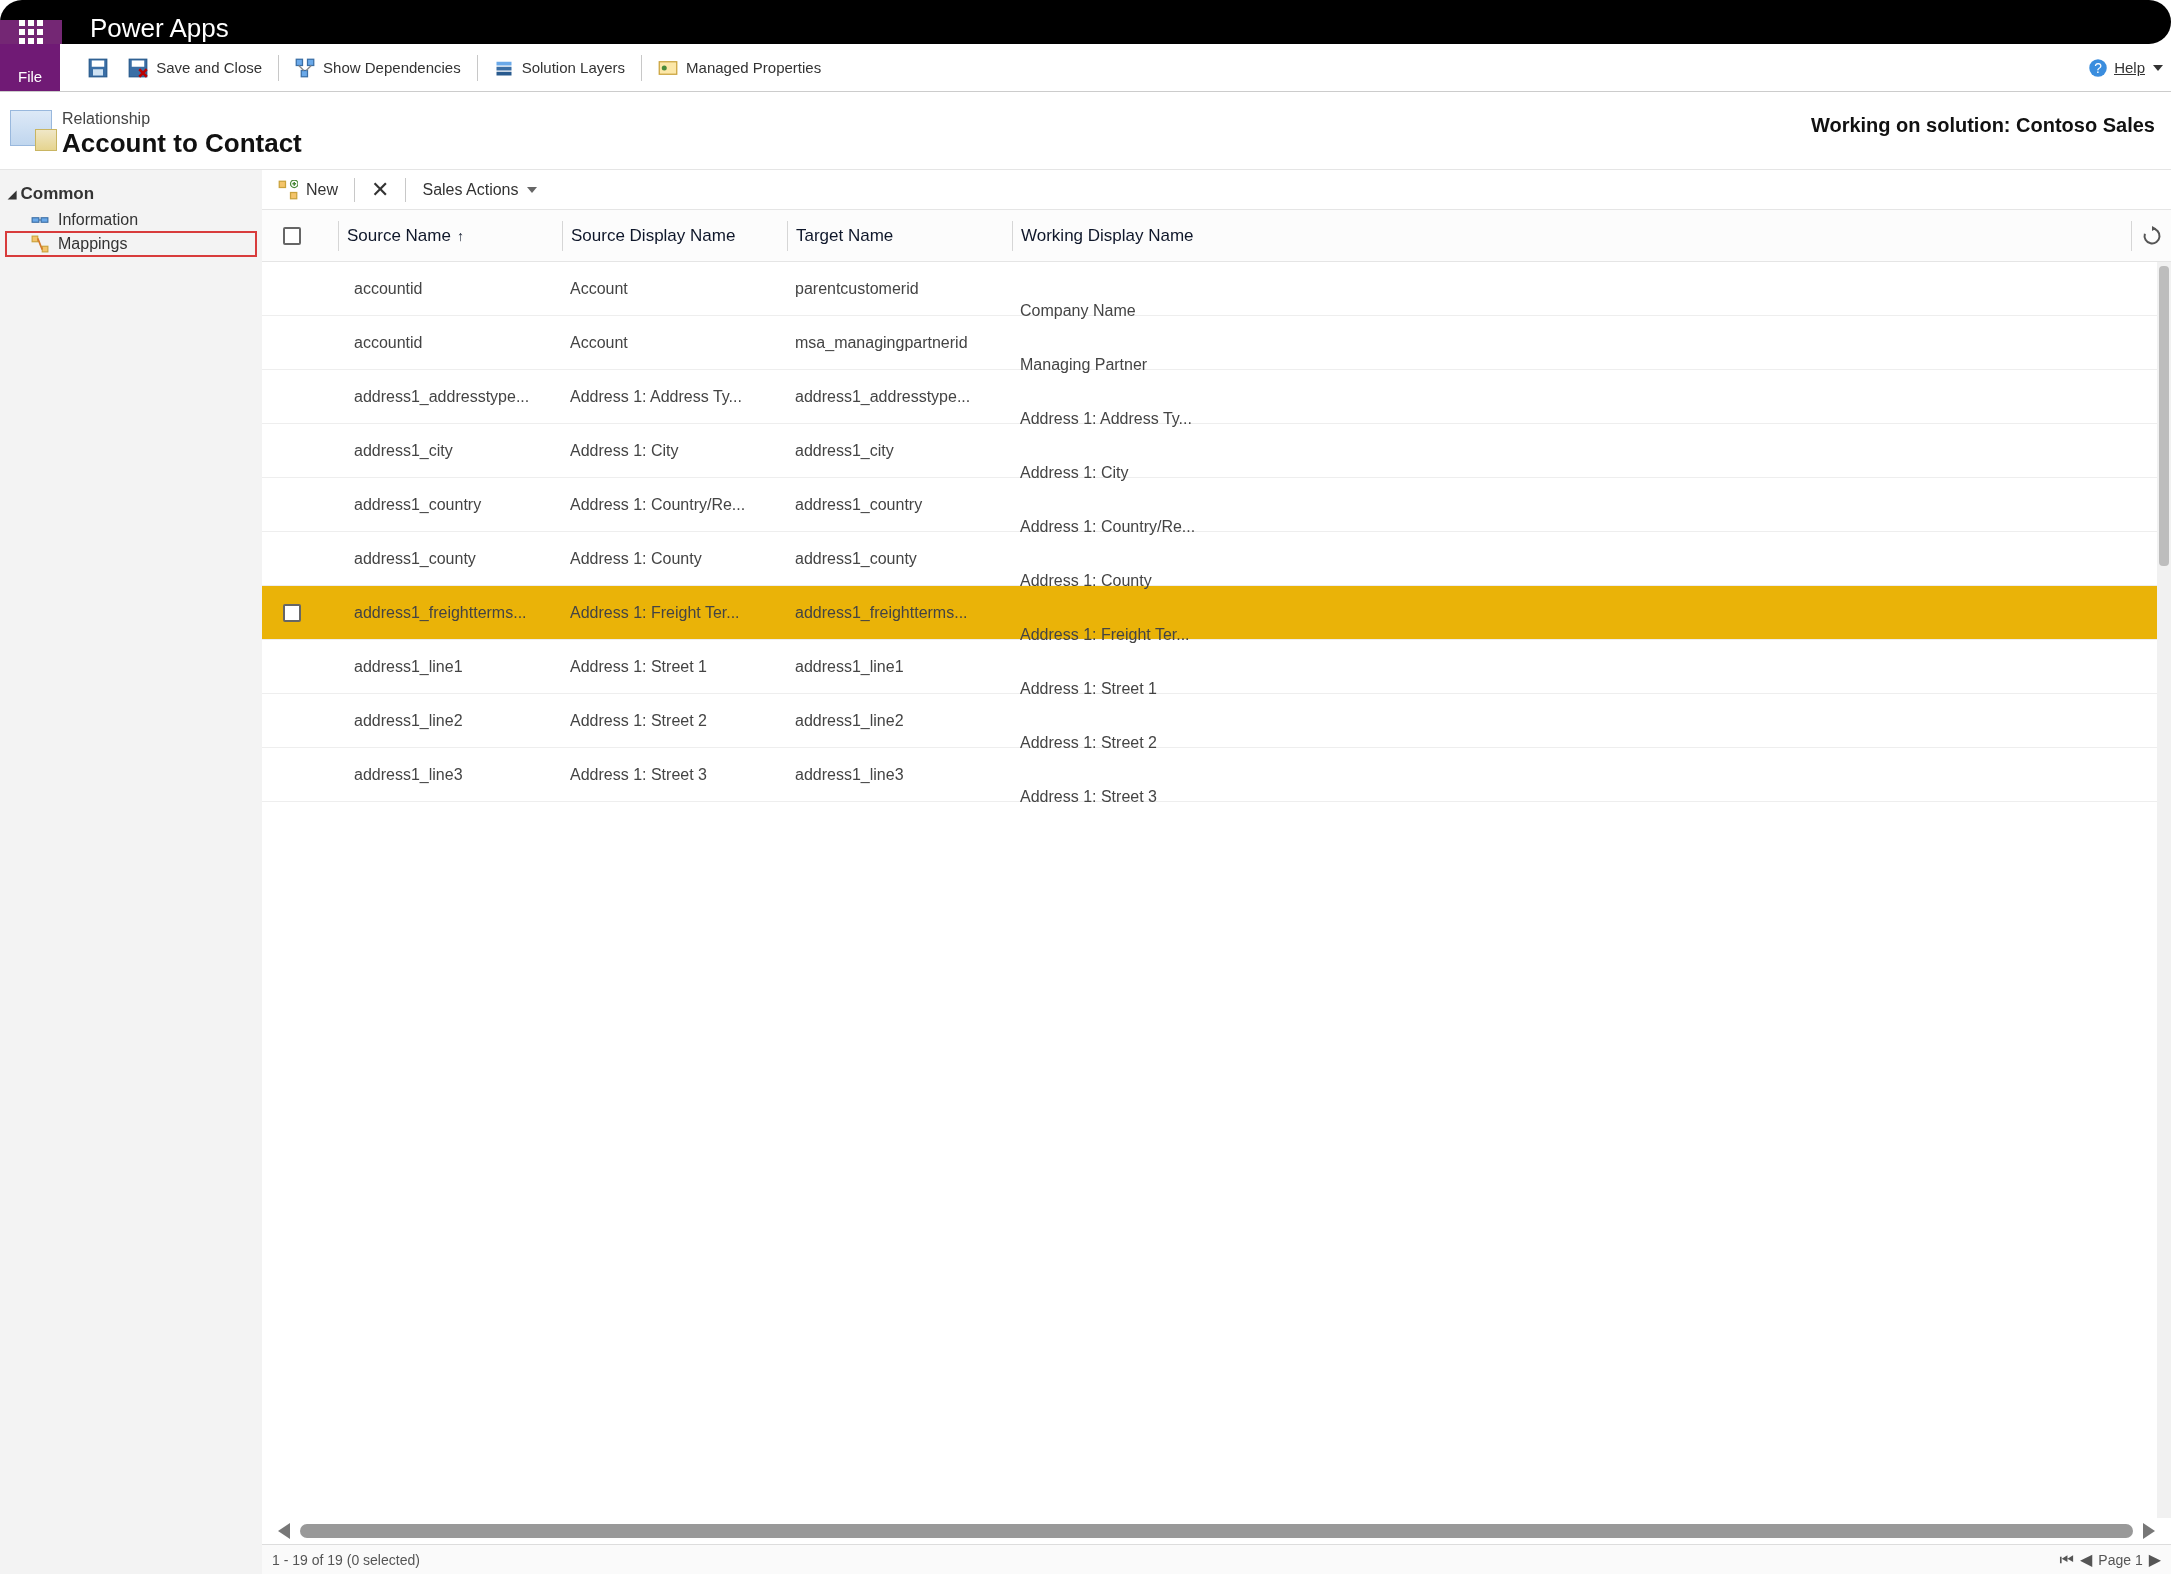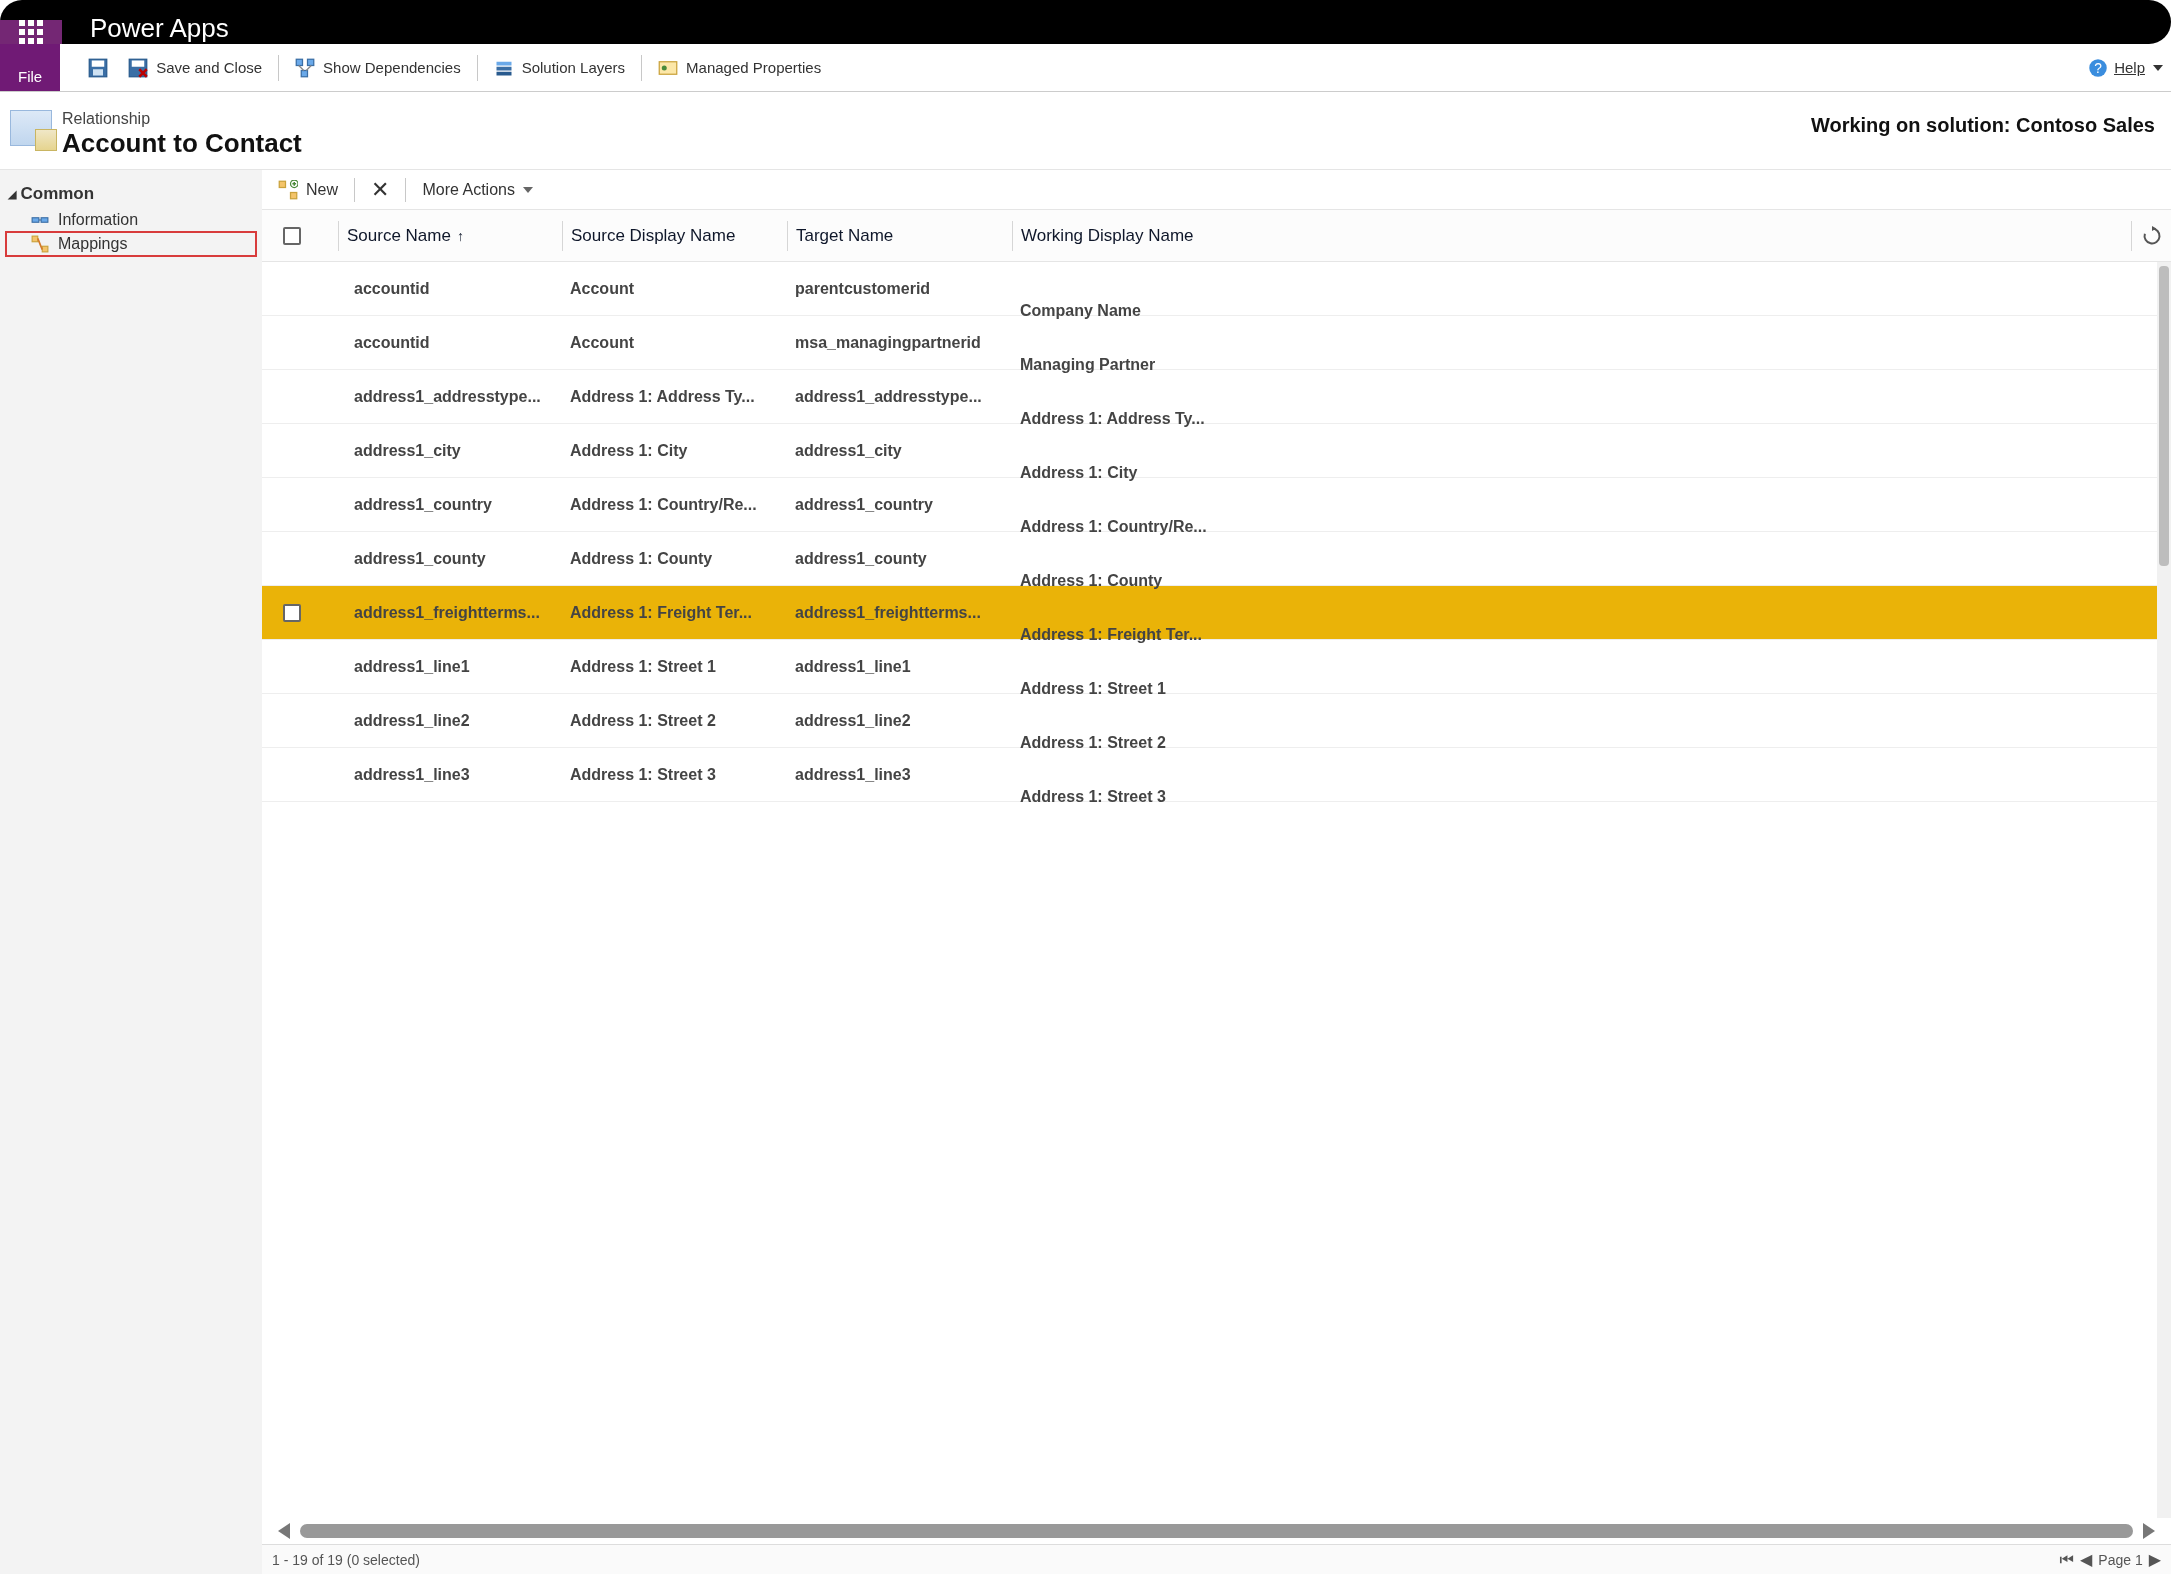--- a/index.html
+++ b/index.html
@@ -50,21 +50,21 @@
   .w-src { width: 224px; }
   .w-srcd { width: 225px; }
   .w-tgt { width: 225px; }
   .w-tgtd { width: 214px; }
   .sort-arrow { margin-left: 6px; font-size: 14px; }
   .refresh-cell { margin-left:auto; width:40px; display:flex; justify-content:center; border-left:1px solid #d6d6d6; height:30px; align-items:center; }
   
   .grid-rows { flex:1; overflow-y:auto; position:relative; }
   .row { display:flex; align-items:center; height:54px; border-bottom:1px solid #eee; font-size:16px; color:#444; }
   .row.hover { background:#eab308; }
-  .cell { padding: 0 8px; white-space: nowrap; overflow: hidden; text-overflow: ellipsis; font-weight: bold; }
+  .cell { padding: 0 8px; white-space: nowrap; overflow: hidden; text-overflow: ellipsis; }
   .cell.c0 { width:60px; display:flex; justify-content:center; }
   .cell.c1 { width:224px; padding-left:16px; }
   .cell.c2 { width:225px; }
   .cell.c3 { width:225px; }
   .cell.c4 { width:214px;margin-top:44px; }
   
   .vtrack { position:absolute; right:0; top:0; bottom:0; width:14px; background:#f1f1f1; }
   .vthumb { position:absolute; right:2px; top:4px; width:10px; height:300px; background:#bdbdbd; border-radius:4px; }
   
   .hscroll { display:flex; align-items:center; height:26px; padding: 6px 16px; gap:10px; }
@@ -216,21 +216,21 @@
             </svg>
         </span>
         <span>New</span>
       </div>
       <div class="tb-sep"></div>
       <div class="tb-btn">
         <span style="font-size:22px; color:#333;">✕</span>
       </div>
       <div class="tb-sep"></div>
       <div class="tb-btn">
-        <span>More Actions</span>
+        <span>Sales Actions</span>
         <span class="caret-down"></span>
       </div>
     </div>
 
     <div class="grid-head">
       <div class="col-check">
         <div class="chk"></div>
       </div>
       <div class="col noborder" style="width:14px"></div>
       <div class="col w-src">

